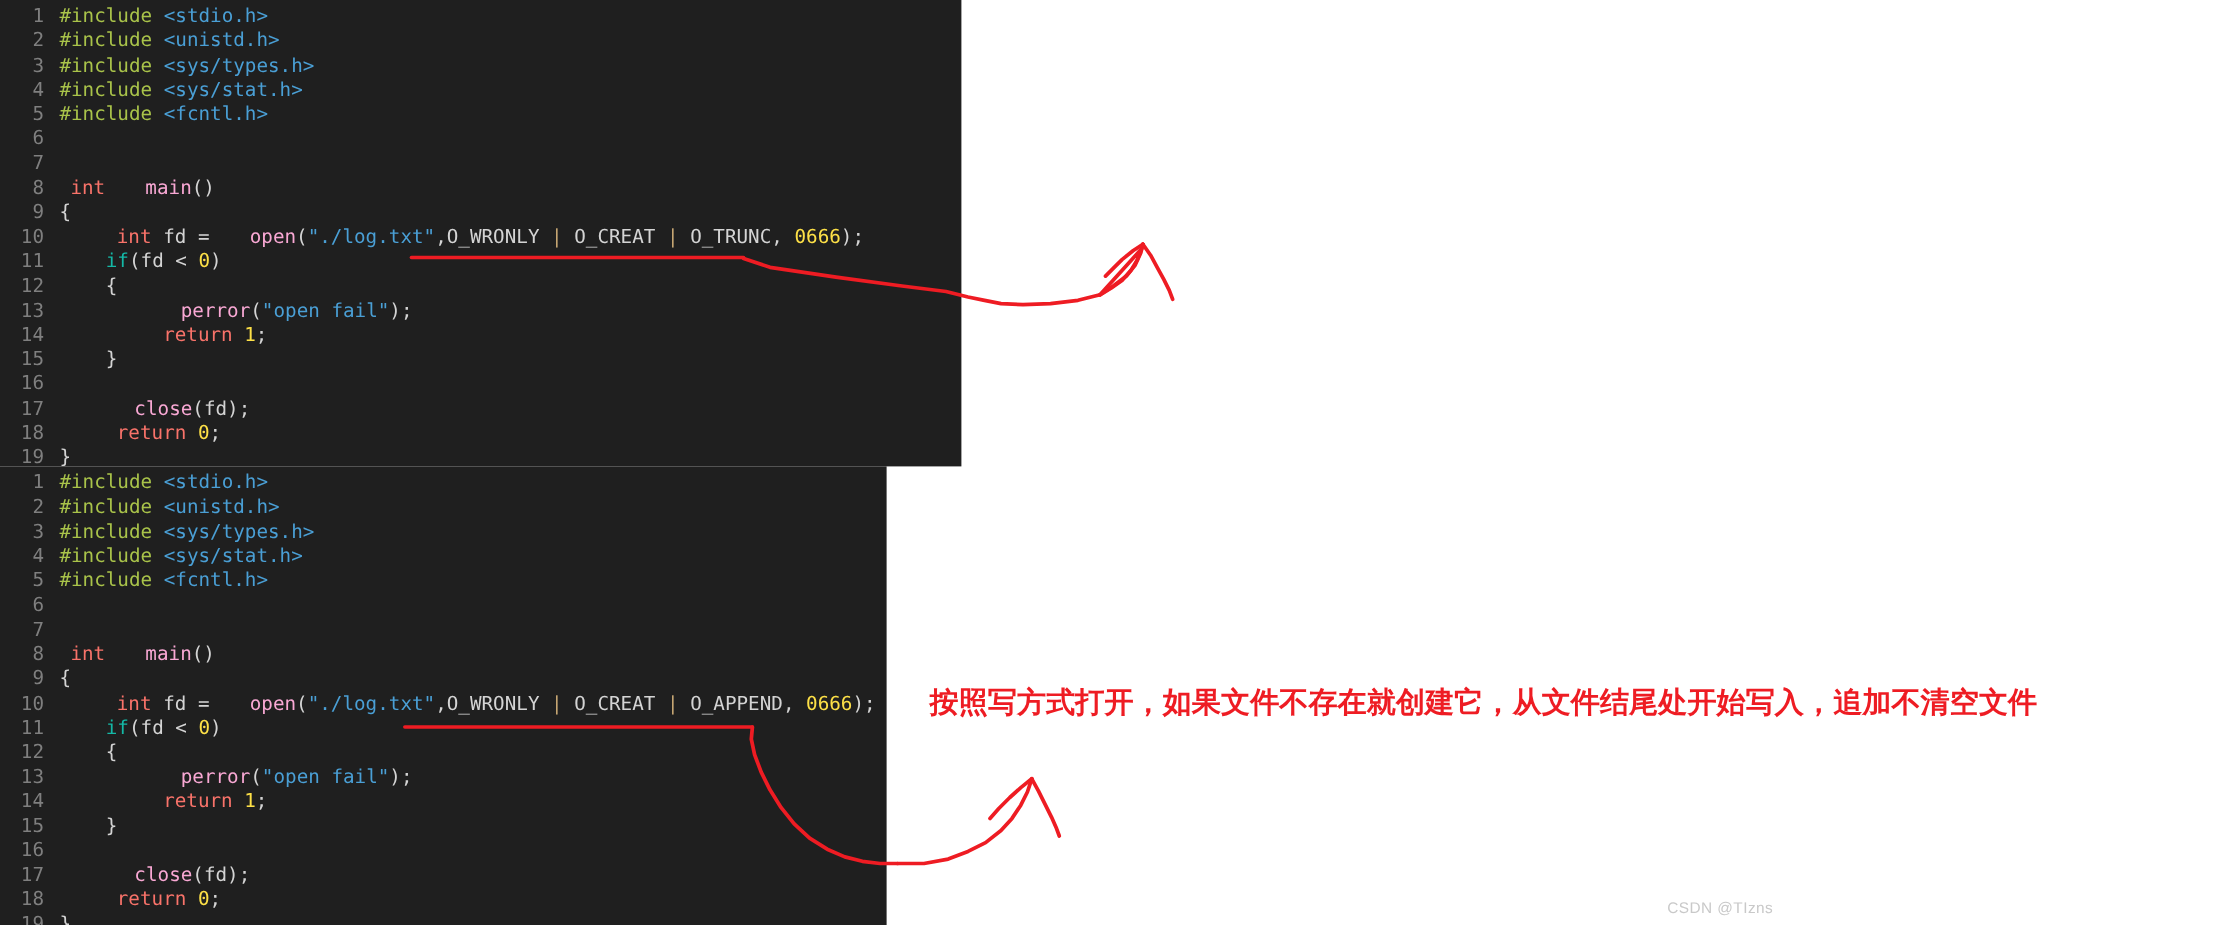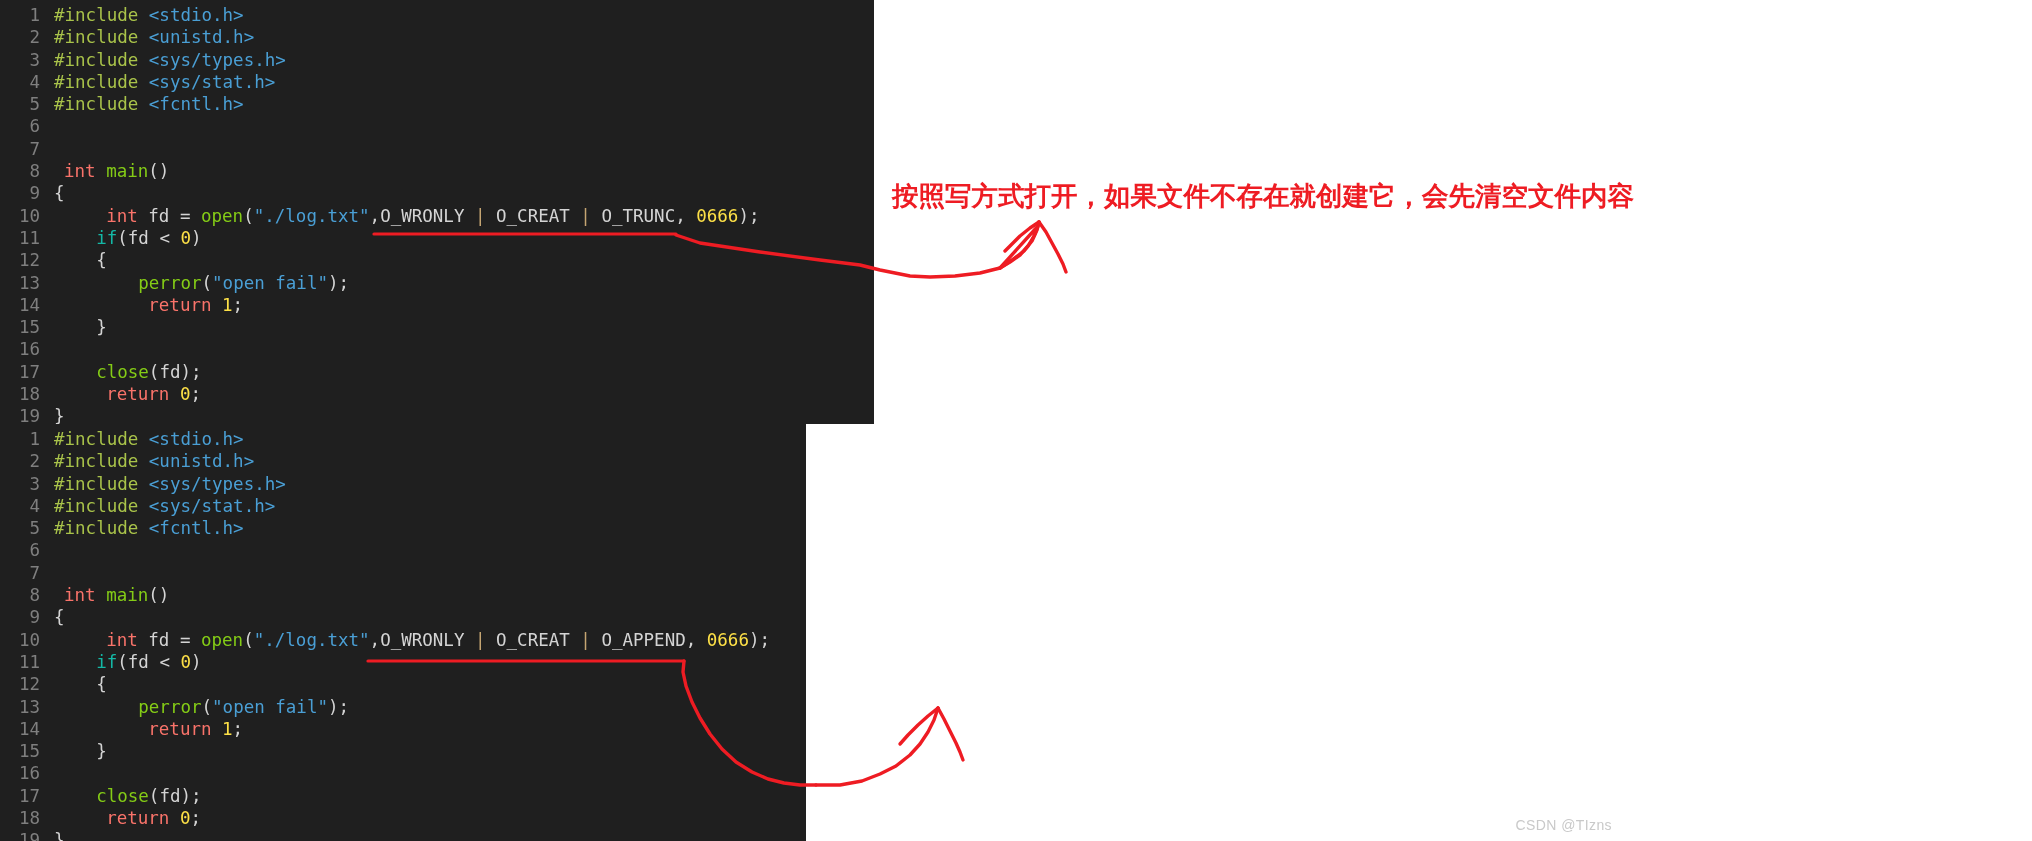--- a/index.html
+++ b/index.html
@@ -34,21 +34,21 @@
     color: #7f7f7f;
     margin-right: 14px;
     user-select: none;
   }
 
   
   .t-pre   { color: #a9c34a; }   
   .t-hdr   { color: #4a9fd5; }   
   .t-kw    { color: #f9736a; margin-left: 10px; }   
   .t-cond  { color: #14b8a6; }   
-  .t-fn    { color: #84cc16; }   
+  .t-fn    { color: #f9a8d4; margin-left: 26px; }   
   .t-str   { color: #4a9fd5; }   
   .t-num   { color: #fde047; }   
   .t-plain { color: #d4d4d4; }   
   .t-op    { color: #c5a572; }   
 
   
   .annotation {
     position: absolute;
     color: #ee1c23;
     font-family: "DejaVu Serif", "Liberation Serif", serif;
@@ -73,22 +73,22 @@
 </style>
 </head>
 <body>
 
 <div id="root">
 
   <div class="code-block" id="code-block-1"><div class="code-line"><span class="ln">1</span><span class="t-pre">#include </span><span class="t-hdr">&lt;stdio.h&gt;</span></div><div class="code-line"><span class="ln">2</span><span class="t-pre">#include </span><span class="t-hdr">&lt;unistd.h&gt;</span></div><div class="code-line"><span class="ln">3</span><span class="t-pre">#include </span><span class="t-hdr">&lt;sys/types.h&gt;</span></div><div class="code-line"><span class="ln">4</span><span class="t-pre">#include </span><span class="t-hdr">&lt;sys/stat.h&gt;</span></div><div class="code-line"><span class="ln">5</span><span class="t-pre">#include </span><span class="t-hdr">&lt;fcntl.h&gt;</span></div><div class="code-line"><span class="ln">6</span></div><div class="code-line"><span class="ln">7</span></div><div class="code-line"><span class="ln">8</span><span class="t-kw">int </span><span class="t-fn">main</span><span class="t-plain">()</span></div><div class="code-line"><span class="ln">9</span><span class="t-plain">{</span></div><div class="code-line"><span class="ln">10</span><span class="t-plain">    </span><span class="t-kw">int </span><span class="t-plain">fd = </span><span class="t-fn">open</span><span class="t-plain">(</span><span class="t-str">"./log.txt"</span><span class="t-plain">,O_WRONLY </span><span class="t-op">|</span><span class="t-plain"> O_CREAT </span><span class="t-op">|</span><span class="t-plain"> O_TRUNC, </span><span class="t-num">0666</span><span class="t-plain">);</span></div><div class="code-line"><span class="ln">11</span><span class="t-plain">    </span><span class="t-cond">if</span><span class="t-plain">(fd &lt; </span><span class="t-num">0</span><span class="t-plain">)</span></div><div class="code-line"><span class="ln">12</span><span class="t-plain">    {</span></div><div class="code-line"><span class="ln">13</span><span class="t-plain">        </span><span class="t-fn">perror</span><span class="t-plain">(</span><span class="t-str">"open fail"</span><span class="t-plain">);</span></div><div class="code-line"><span class="ln">14</span><span class="t-plain">        </span><span class="t-kw">return </span><span class="t-num">1</span><span class="t-plain">;</span></div><div class="code-line"><span class="ln">15</span><span class="t-plain">    }</span></div><div class="code-line"><span class="ln">16</span></div><div class="code-line"><span class="ln">17</span><span class="t-plain">    </span><span class="t-fn">close</span><span class="t-plain">(fd);</span></div><div class="code-line"><span class="ln">18</span><span class="t-plain">    </span><span class="t-kw">return </span><span class="t-num">0</span><span class="t-plain">;</span></div><div class="code-line"><span class="ln">19</span><span class="t-plain">}</span></div></div>
 
   <div class="code-block" id="code-block-2"><div class="code-line"><span class="ln">1</span><span class="t-pre">#include </span><span class="t-hdr">&lt;stdio.h&gt;</span></div><div class="code-line"><span class="ln">2</span><span class="t-pre">#include </span><span class="t-hdr">&lt;unistd.h&gt;</span></div><div class="code-line"><span class="ln">3</span><span class="t-pre">#include </span><span class="t-hdr">&lt;sys/types.h&gt;</span></div><div class="code-line"><span class="ln">4</span><span class="t-pre">#include </span><span class="t-hdr">&lt;sys/stat.h&gt;</span></div><div class="code-line"><span class="ln">5</span><span class="t-pre">#include </span><span class="t-hdr">&lt;fcntl.h&gt;</span></div><div class="code-line"><span class="ln">6</span></div><div class="code-line"><span class="ln">7</span></div><div class="code-line"><span class="ln">8</span><span class="t-kw">int </span><span class="t-fn">main</span><span class="t-plain">()</span></div><div class="code-line"><span class="ln">9</span><span class="t-plain">{</span></div><div class="code-line"><span class="ln">10</span><span class="t-plain">    </span><span class="t-kw">int </span><span class="t-plain">fd = </span><span class="t-fn">open</span><span class="t-plain">(</span><span class="t-str">"./log.txt"</span><span class="t-plain">,O_WRONLY </span><span class="t-op">|</span><span class="t-plain"> O_CREAT </span><span class="t-op">|</span><span class="t-plain"> O_APPEND, </span><span class="t-num">0666</span><span class="t-plain">);</span></div><div class="code-line"><span class="ln">11</span><span class="t-plain">    </span><span class="t-cond">if</span><span class="t-plain">(fd &lt; </span><span class="t-num">0</span><span class="t-plain">)</span></div><div class="code-line"><span class="ln">12</span><span class="t-plain">    {</span></div><div class="code-line"><span class="ln">13</span><span class="t-plain">        </span><span class="t-fn">perror</span><span class="t-plain">(</span><span class="t-str">"open fail"</span><span class="t-plain">);</span></div><div class="code-line"><span class="ln">14</span><span class="t-plain">        </span><span class="t-kw">return </span><span class="t-num">1</span><span class="t-plain">;</span></div><div class="code-line"><span class="ln">15</span><span class="t-plain">    }</span></div><div class="code-line"><span class="ln">16</span></div><div class="code-line"><span class="ln">17</span><span class="t-plain">    </span><span class="t-fn">close</span><span class="t-plain">(fd);</span></div><div class="code-line"><span class="ln">18</span><span class="t-plain">    </span><span class="t-kw">return </span><span class="t-num">0</span><span class="t-plain">;</span></div><div class="code-line"><span class="ln">19</span><span class="t-plain">}</span></div></div>
 
-  <div class="annotation" id="annotation-1">按照写方式打开，如果文件不存在就创建它，会先清空文件内容</div>
 
+  <div class="annotation" id="annotation-2">按照写方式打开，如果文件不存在就创建它，从文件结尾处开始写入，追加不清空文件</div>
 
   <svg class="ink-layer" viewBox="0 0 2032 841">
 
     <path d="M 374 234 L 676 234" stroke="#ee1c23" stroke-width="3.2" fill="none" stroke-linecap="round"></path>
 
     <path d="M 676 235 L 700 243 L 760 252 L 820 260 L 860 265
              L 880 270 L 895 273 L 910 276 L 930 277 L 955 276
              L 980 273 L 1000 268" stroke="#ee1c23" stroke-width="3.4" fill="none" stroke-linecap="round" stroke-linejoin="round"></path>
 
     <path d="M 1000 268 L 1010 262 L 1020 255 L 1028 246 L 1034 236

